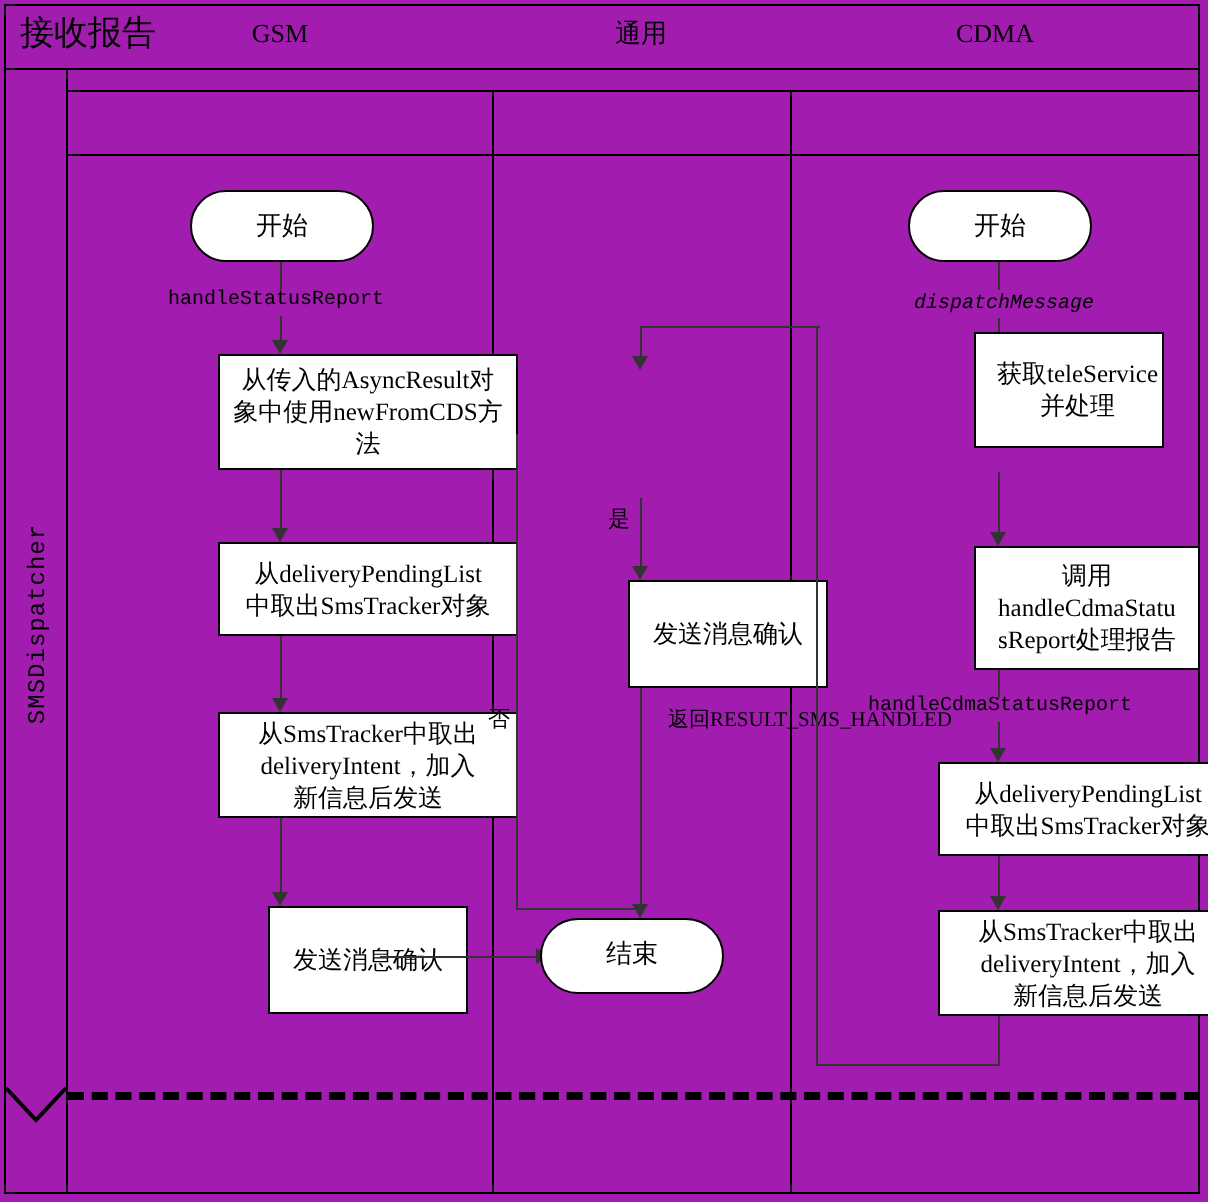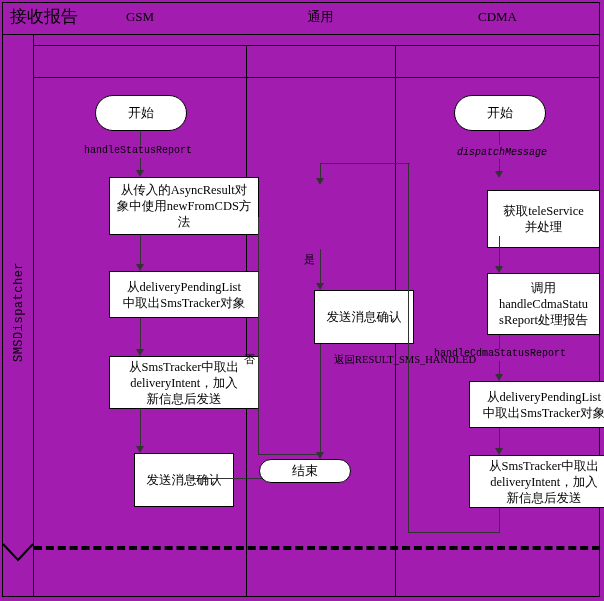--- a/index.html
+++ b/index.html
@@ -285,34 +285,34 @@
 
   <div class="ln-v" style="left:320px; top:344px; height:111px;"></div>
   <div class="arrow-d" style="left:316px; top:452px;"></div>
   <div class="edge-lbl" style="left:334px; top:353px;">返回RESULT_SMS_HANDLED</div>
 
   <div class="ln-h" style="left:258px; top:217px; width:1px;"></div>
   <div class="ln-v" style="left:258px; top:217px; height:238px;"></div>
   <div class="ln-h" style="left:258px; top:454px; width:62px;"></div>
   <div class="branch-lbl" style="left:244px; top:352px;">否</div>
 
-  <div class="node term" style="left:259px; top:459px; width:92px; height:24px;">
+  <div class="node term" style="left:270px; top:459px; width:92px; height:38px;font-family:Liberation Mono, monospace;">
     <span>结束</span>
   </div>
 
   <div class="node term" style="left:454px; top:95px; width:92px; height:36px;">
     <span>开始</span>
   </div>
 
   <div class="ln-v" style="left:499px; top:131px; height:14px;"></div>
   <div class="edge-lbl-mono" style="left:457px; top:147px;font-style:italic;">dispatchMessage</div>
   <div class="ln-v" style="left:499px; top:159px; height:14px;"></div>
   <div class="arrow-d" style="left:495px; top:171px;"></div>
 
-  <div class="node proc" style="left:443px; top:190px; width:113px; height:58px;">
+  <div class="node proc" style="left:443px; top:166px; width:95px; height:58px;justify-content:flex-end;">
     <div>
       <div>获取teleService</div>
       <div>并处理</div>
     </div>
   </div>
 
   <div class="ln-v" style="left:499px; top:236px; height:33px;"></div>
   <div class="arrow-d" style="left:495px; top:266px;"></div>
 
   <div class="node proc" style="left:443px; top:273px; width:113px; height:62px;align-items:center;">

